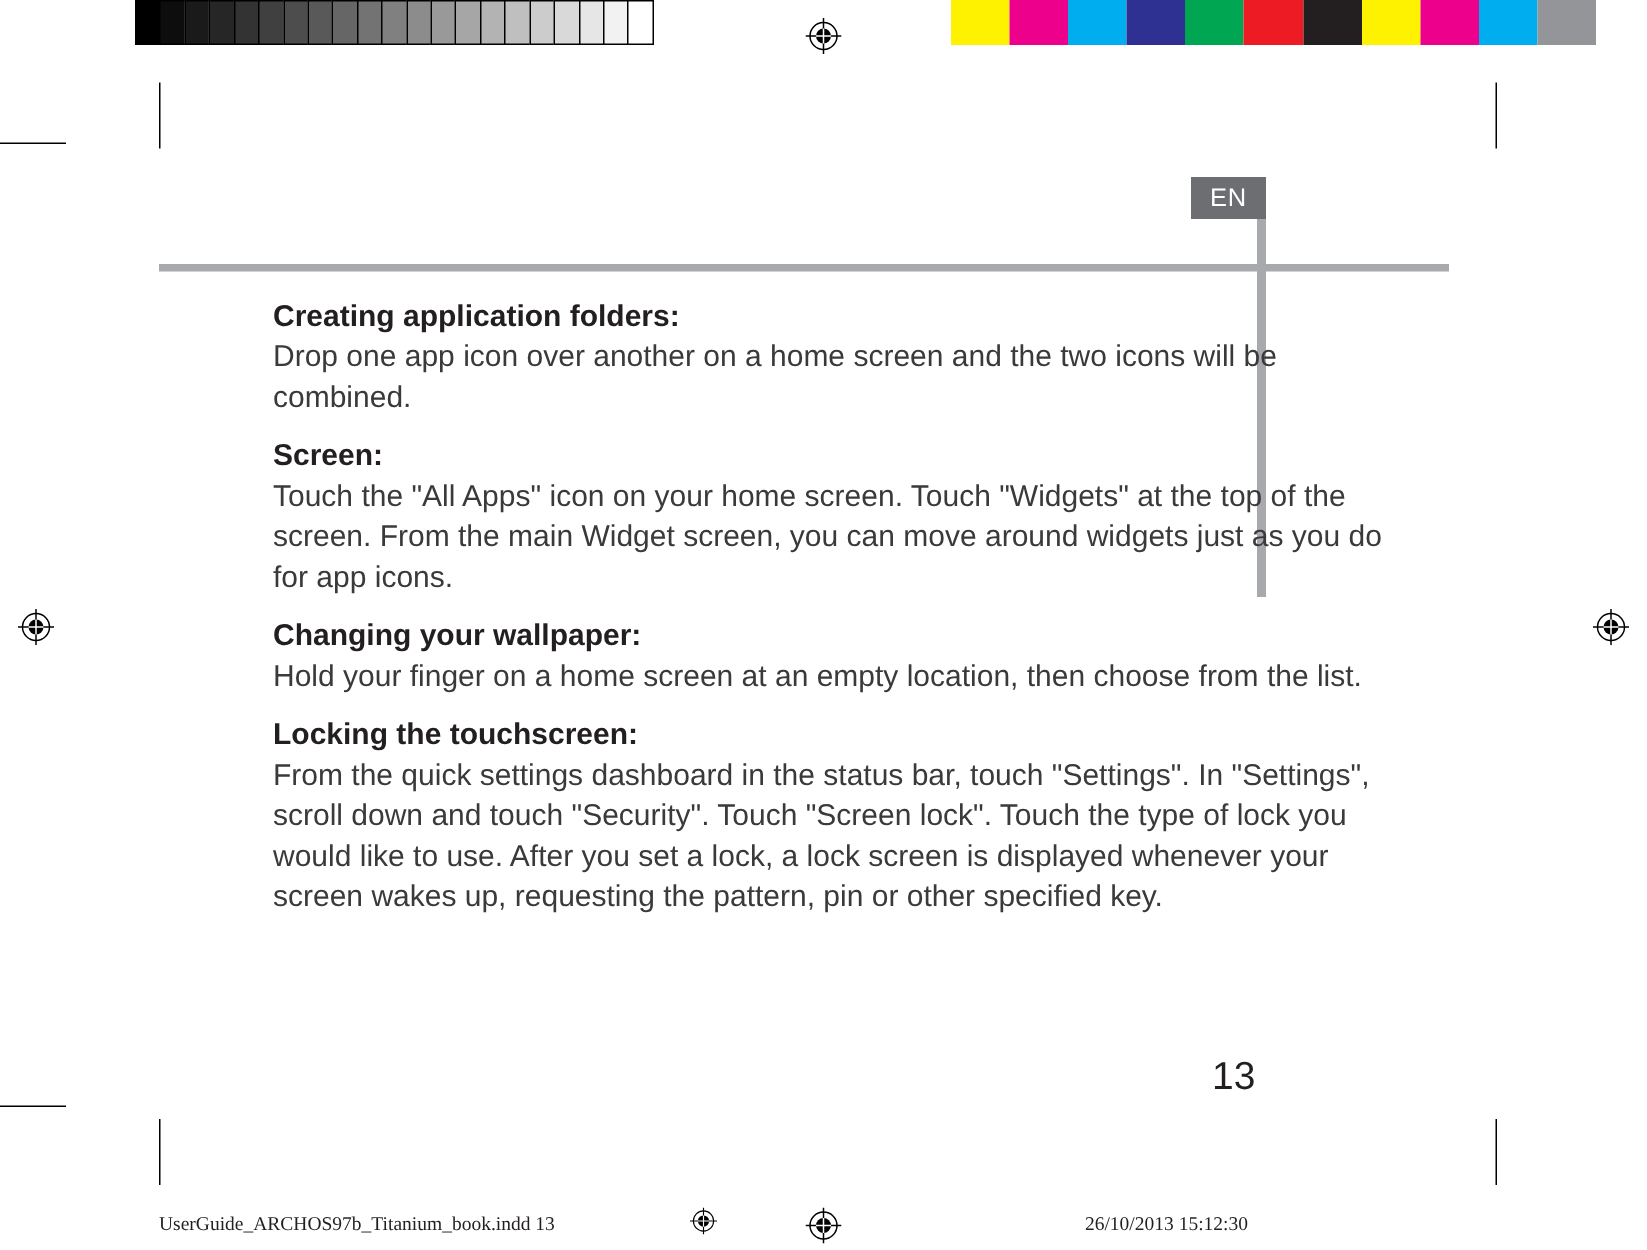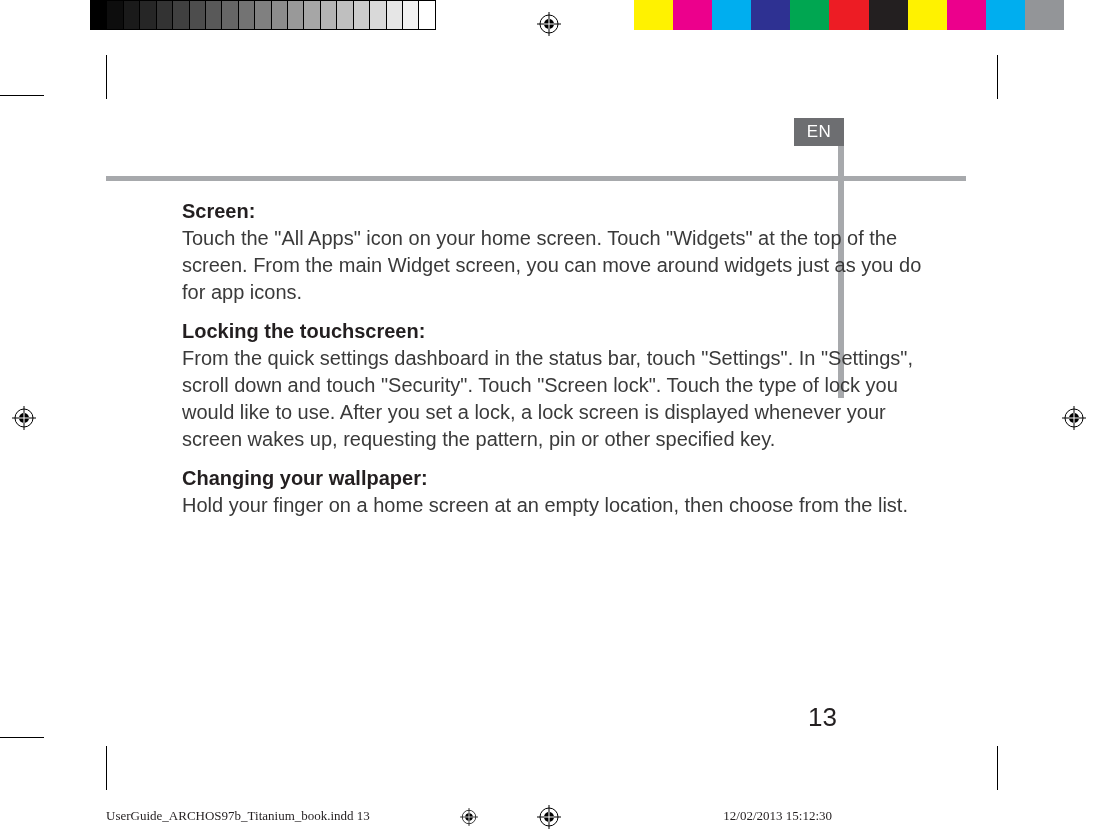--- a/index.html
+++ b/index.html
@@ -34,21 +34,21 @@
 
   
   .content { position: absolute; left: 182px; top: 198px; width: 760px; }
   .section { margin-bottom: 12px; }
   .section-title { font-weight: 700; font-size: 20px; line-height: 1.35; }
   .section-body  { font-weight: 400; font-size: 20px; line-height: 1.35; color: #3a3a3a; }
 
   .page-number { position: absolute; right: 45px; top: 702px; font-size: 26px; color: #231f20; }
 
   
-  .footer { position: absolute; left: 106px; right: 50px; top: 808px; display: flex; justify-content: space-between; font-family: "Times New Roman", Times, serif; font-size: 13px; }
+  .footer { position: absolute; left: 106px; right: 50px; top: 808px; display: flex; justify-content: space-between; align-items: center; font-family: "Times New Roman", Times, serif; font-size: 13px; }
   .footer-center { position: absolute; left: 50%; transform: translateX(-50%); }
 </style>
 </head>
 <body>
 
 <div class="page">
 
   <div class="colorbar colorbar-left" id="cb-left">
       <div class="sw" style="background: rgb(0, 0, 0);"></div>
       <div class="sw" style="background: rgb(13, 13, 13);"></div>
@@ -134,43 +134,47 @@
   <div class="crop cv" style="left:106px; top:746px;"></div>
   <div class="crop cv" style="left:997px; top:746px;"></div>
   <div class="crop cv" style="left:997px; top:55px;"></div>
 
   <div class="language-tab">EN</div>
   <div class="side-rule"></div>
   <div class="top-rule"></div>
 
   <div class="content">
     <div class="section">
+      <div class="section-title">Creating application folders:</div>
+      <div class="section-body">Drop one app icon over another on a home screen and the two icons will be combined.</div>
+    </div>
+    <div class="section">
       <div class="section-title">Screen:</div>
       <div class="section-body">Touch the "All Apps" icon on your home screen. Touch "Widgets" at the top of the screen. From the main Widget screen, you can move around widgets just as you do for app icons.</div>
     </div>
     <div class="section">
+      <div class="section-title">Changing your wallpaper:</div>
+      <div class="section-body">Hold your finger on a home screen at an empty location, then choose from the list.</div>
+    </div>
+    <div class="section">
       <div class="section-title">Locking the touchscreen:</div>
       <div class="section-body">From the quick settings dashboard in the status bar, touch "Settings". In "Settings", scroll down and touch "Security". Touch "Screen lock". Touch the type of lock you would like to use. After you set a lock, a lock screen is displayed whenever your screen wakes up, requesting the pattern, pin or other specified key.</div>
-    </div>
-    <div class="section">
-      <div class="section-title">Changing your wallpaper:</div>
-      <div class="section-body">Hold your finger on a home screen at an empty location, then choose from the list.</div>
     </div>
   </div>
 
   <div class="page-number">13</div>
 
   <div class="footer">
     <span>UserGuide_ARCHOS97b_Titanium_book.indd   13</span>
     <span class="footer-center">
       <svg width="18" height="18" viewBox="0 0 24 24">
           <circle cx="12" cy="12" r="9" fill="none" stroke="#000" stroke-width="1"></circle>
           <circle cx="12" cy="12" r="5" fill="#000"></circle>
           <line x1="12" y1="0" x2="12" y2="24" stroke="#000" stroke-width="1"></line>
           <line x1="0" y1="12" x2="24" y2="12" stroke="#000" stroke-width="1"></line>
           <line x1="12" y1="7" x2="12" y2="17" stroke="#fff" stroke-width="1"></line>
           <line x1="7" y1="12" x2="17" y2="12" stroke="#fff" stroke-width="1"></line>
         </svg>
     </span>
-    <span>12/02/2013   15:12:30</span>
+    <span>26/10/2013   15:12:30</span>
   </div>
 
 </div>
 
 </body></html>

